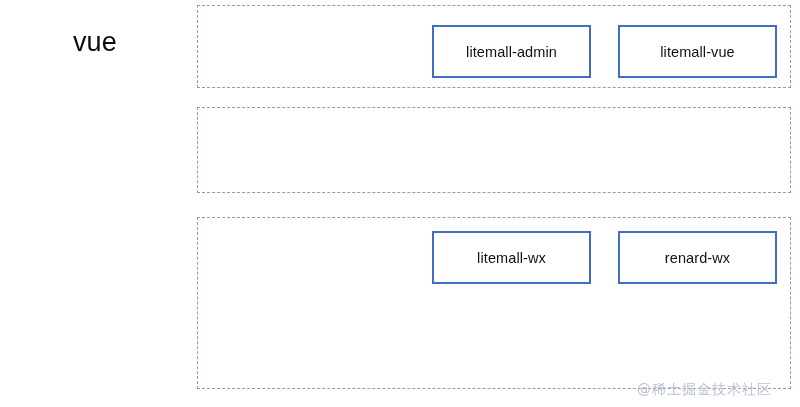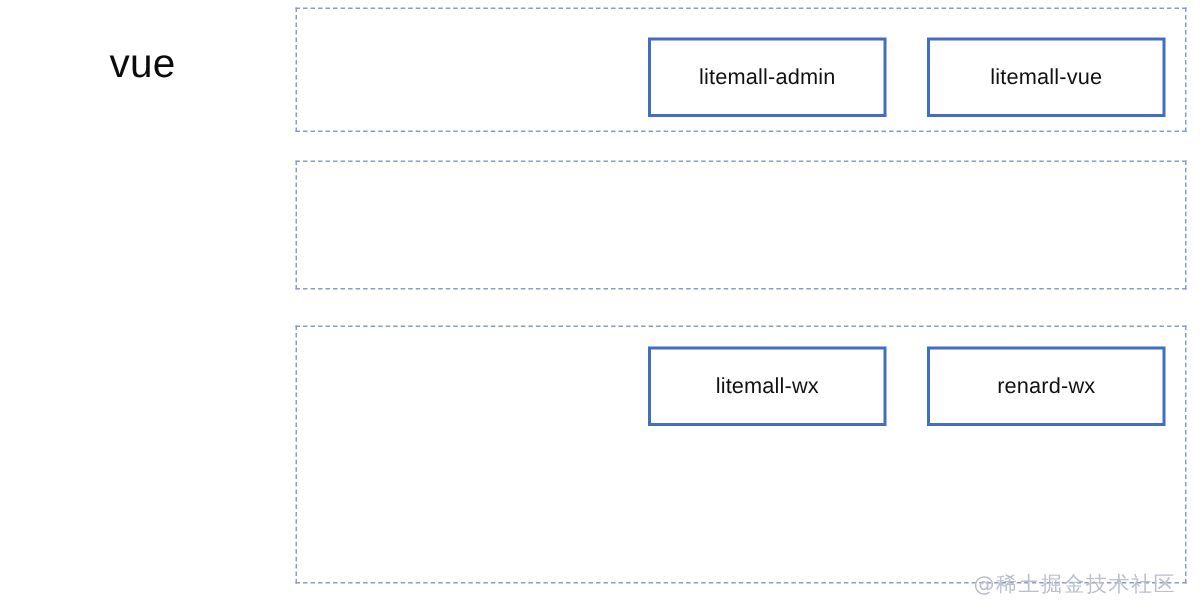--- a/index.html
+++ b/index.html
@@ -73,21 +73,21 @@
   .col-1 { left: 234px; }
   .col-2 { left: 420px; }
 
   
   .row-vue   { top: 19px; }
   .row-mini  { top: 123px; }
 
   
   #watermark {
     position: absolute;
-    right: 16px;
+    right: 28px;
     bottom: 8px;
     font-size: 14px;
     color: #b9bfcd;
     font-family: "DejaVu Sans", sans-serif;
     letter-spacing: 1px;
     white-space: nowrap;
     pointer-events: none;
   }
 </style>
 </head>

